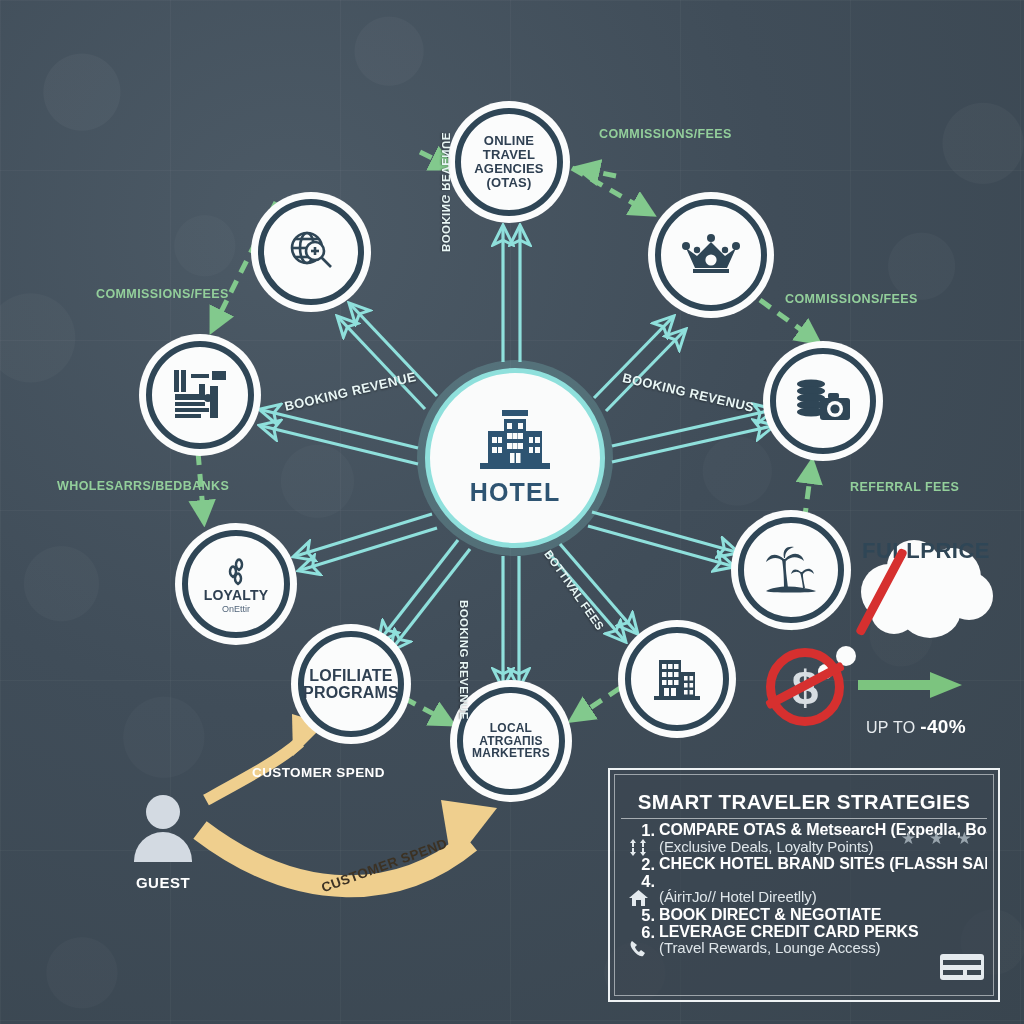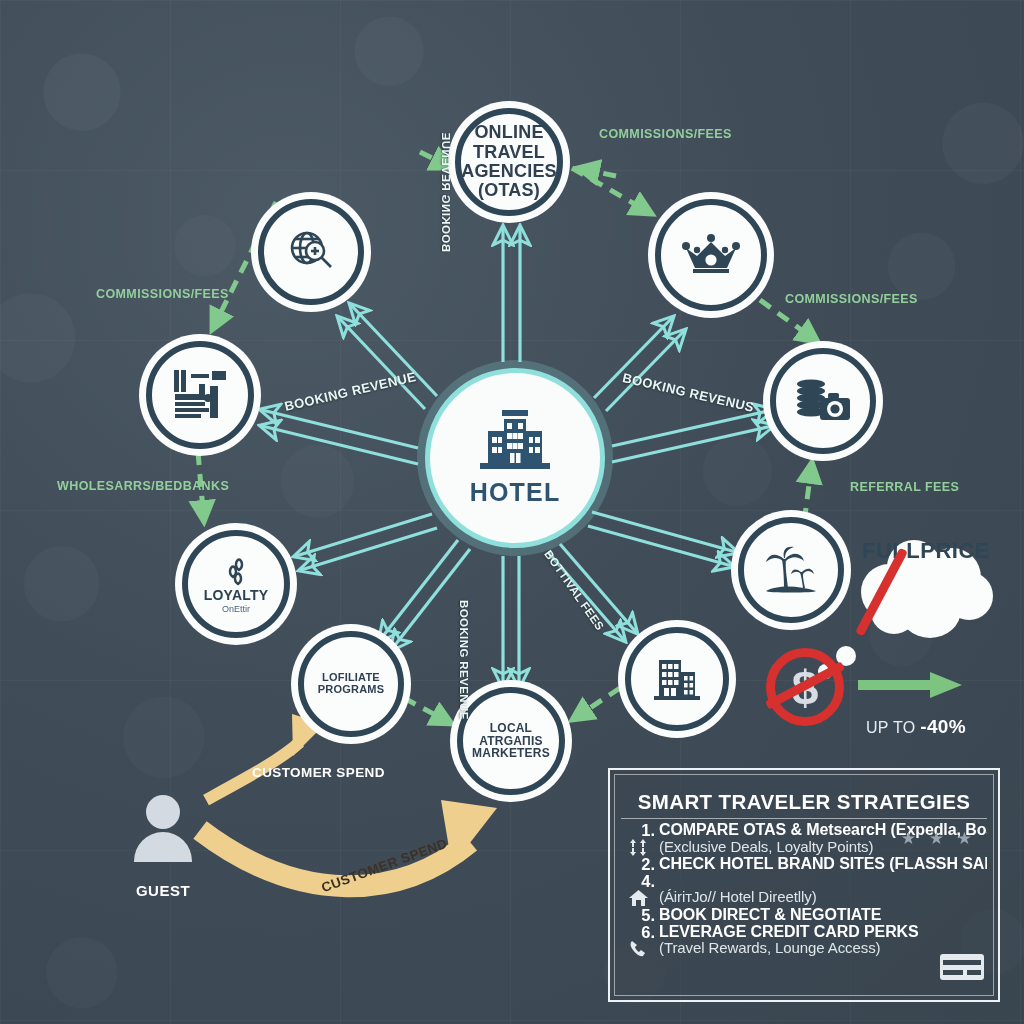--- a/index.html
+++ b/index.html
@@ -39,31 +39,31 @@
     background:#fbfcfc;box-sizing:border-box;
     display:flex;flex-direction:column;align-items:center;justify-content:center;
     text-align:center;color:#2f4052;
     box-shadow:0 0 0 7px #fbfcfc, 0 0 0 0 transparent;
     border:6px solid #2f4656;
   }
   .node .lbl{font-weight:700;letter-spacing:.2px;line-height:1.08;}
   .node svg{display:block;fill:#2f4656;}
 
   #n-ota{left:455px;top:108px;width:108px;height:108px;}
-  #n-ota .lbl{font-size:18px;}
+  #n-ota .lbl{font-size:13px;}
   #n-meta{left:258px;top:199px;width:106px;height:106px;}
   #n-crown{left:655px;top:199px;width:112px;height:112px;}
   #n-gds{left:146px;top:341px;width:108px;height:108px;}
   #n-ta{left:770px;top:348px;width:106px;height:106px;}
   #n-loyal{left:182px;top:530px;width:108px;height:108px;}
   #n-loyal .lbl{font-size:14px;}
   #n-loyal .sub{font-size:9px;color:#52657a;margin-top:1px;}
   #n-island{left:738px;top:517px;width:106px;height:106px;}
   #n-aff{left:298px;top:631px;width:106px;height:106px;}
-  #n-aff .lbl{font-size:11px;}
+  #n-aff .lbl{font-size:16px;}
   #n-local{left:457px;top:687px;width:108px;height:108px;}
   #n-local .lbl{font-size:12px;}
   #n-bldg{left:625px;top:627px;width:104px;height:104px;}
 
   
   #n-hotel{
     position:absolute;left:425px;top:368px;width:180px;height:180px;border-radius:50%;
     background:#fafbfb;border:5px solid #8fe0dc;box-sizing:border-box;
     display:flex;flex-direction:column;align-items:center;justify-content:center;
     box-shadow:0 0 0 8px rgba(143,224,220,.22);
@@ -89,21 +89,21 @@
   #l-br-up{left:452px;top:252px;transform:rotate(90deg) scale(-1,1);transform-origin:left top;font-size:11.5px;}
   #l-br-down{left:470px;top:600px;transform:rotate(90deg);transform-origin:left top;font-size:11.5px;}
   #l-botfee{left:552px;top:548px;transform:rotate(55deg);transform-origin:left top;font-size:11.5px;}
   #l-spend-top{left:252px;top:765px;font-size:13.5px;color:#fff;}
   #l-spend-curve{left:318px;top:858px;transform:rotate(-20deg);font-size:13.5px;color:#3c3224;}
 
   
   #guest{position:absolute;left:128px;top:795px;width:70px;text-align:center;}
   #guest .head{width:34px;height:34px;border-radius:50%;background:#d3dae2;margin:0 auto;}
   #guest .body{width:58px;height:30px;background:#d3dae2;border-radius:30px 30px 0 0;margin:3px auto 0;}
-  #guest .lbl{margin-top:20px;font-size:15px;font-weight:700;color:#fff;letter-spacing:.5px;text-align:center;}
+  #guest .lbl{margin-top:12px;font-size:15px;font-weight:700;color:#fff;letter-spacing:.5px;text-align:center;}
 
   
   #cloud{position:absolute;left:853px;top:538px;width:146px;height:102px;}
   #cloud .puff{position:absolute;background:#fbfcfc;border-radius:50%;}
   #cloud .txt{
     position:absolute;inset:0;display:flex;
     justify-content:center;
     color:#2f4656;font-weight:700;font-size:22px;line-height:1.15;letter-spacing:.5px;z-index:3;
   }
   #cloud .slash{

